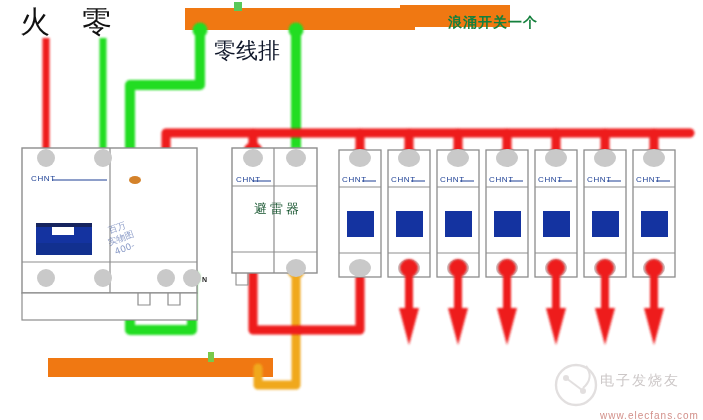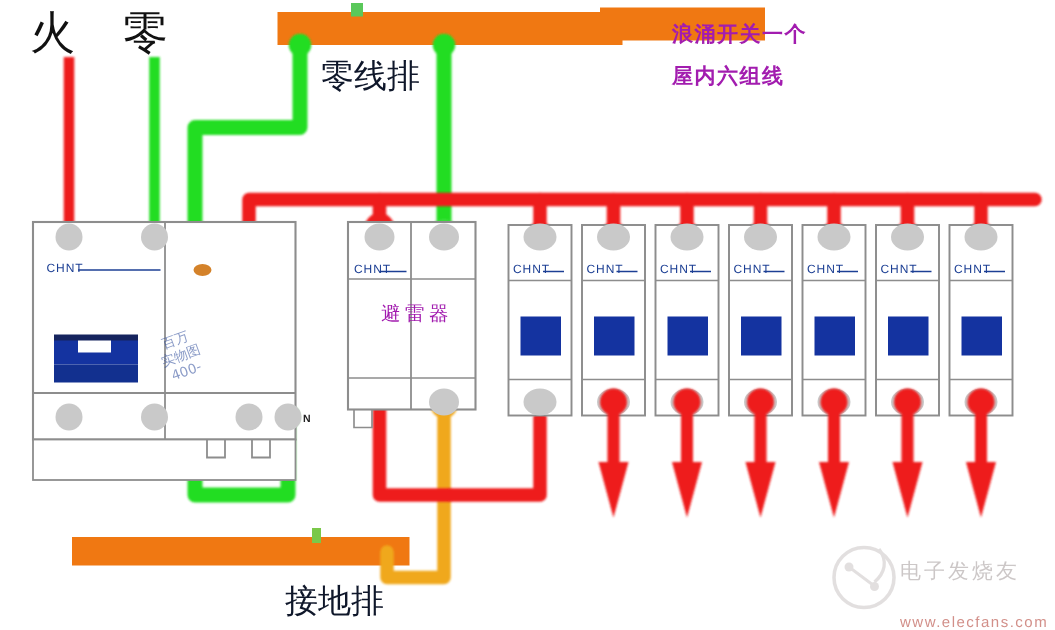--- a/index.html
+++ b/index.html
@@ -18,25 +18,25 @@
   .cjk-big{
     font-family:"DejaVu Sans","Liberation Sans",sans-serif;
     font-size:30px;color:#111;font-weight:400;
   }
   .cjk-mid{
     font-family:"DejaVu Sans","Liberation Sans",sans-serif;
     font-size:22px;color:#0f172a;
   }
   .cjk-red{
     font-family:"DejaVu Sans","Liberation Sans",sans-serif;
-    font-size:14px;color:#a21caf;font-weight:600;letter-spacing:1px;
+    font-size:14px;color:#15803d;font-weight:600;letter-spacing:1px;
   }
   .cjk-spd{
     font-family:Liberation Sans, sans-serif;
-    font-size:13px;color:#a21caf;letter-spacing:1px;
+    font-size:13px;color:#14532d;letter-spacing:1px;
   }
   .chnt{
     font-family:"Liberation Sans",sans-serif;
     font-size:8px;color:#1c3f94;font-weight:400;letter-spacing:.6px;
   }
   .nlabel{
     font-family:"Liberation Sans",sans-serif;
     font-size:7px;color:#222;font-weight:700;
   }
   
@@ -281,25 +281,23 @@
       <path d="M586,366 C592,374 590,382 583,388" fill="none" stroke="#b5aeae" stroke-width="2.2"></path>
     </g>
   </svg>
 
   <div class="lbl cjk-big" style="left:20px;top:2px;">火</div>
 
   <div class="lbl cjk-big" style="left:82px;top:2px;">零</div>
 
   <div class="lbl cjk-mid" style="left:214px;top:36px;">零线排</div>
 
-  <div class="lbl cjk-mid" style="left:190px;top:386px;">接地排</div>
 
   <div class="lbl cjk-red" style="left:448px;top:14px;">浪涌开关一个</div>
 
-  <div class="lbl cjk-red" style="left:448px;top:42px;">屋内六组线</div>
 
   <div class="lbl cjk-spd" style="left:246px;top:200px;width:64px;text-align:center;letter-spacing:3px;">避雷器</div>
 
   <div class="lbl chnt" style="left:31px;top:174px;">CHNT</div>
 
   <div class="lbl nlabel" style="left:202px;top:276px;">N</div>
 
   <div class="lbl chnt" style="left:236px;top:175px;">CHNT</div>
 
   <div class="lbl chnt" style="left:342px;top:175px;">CHNT</div>

